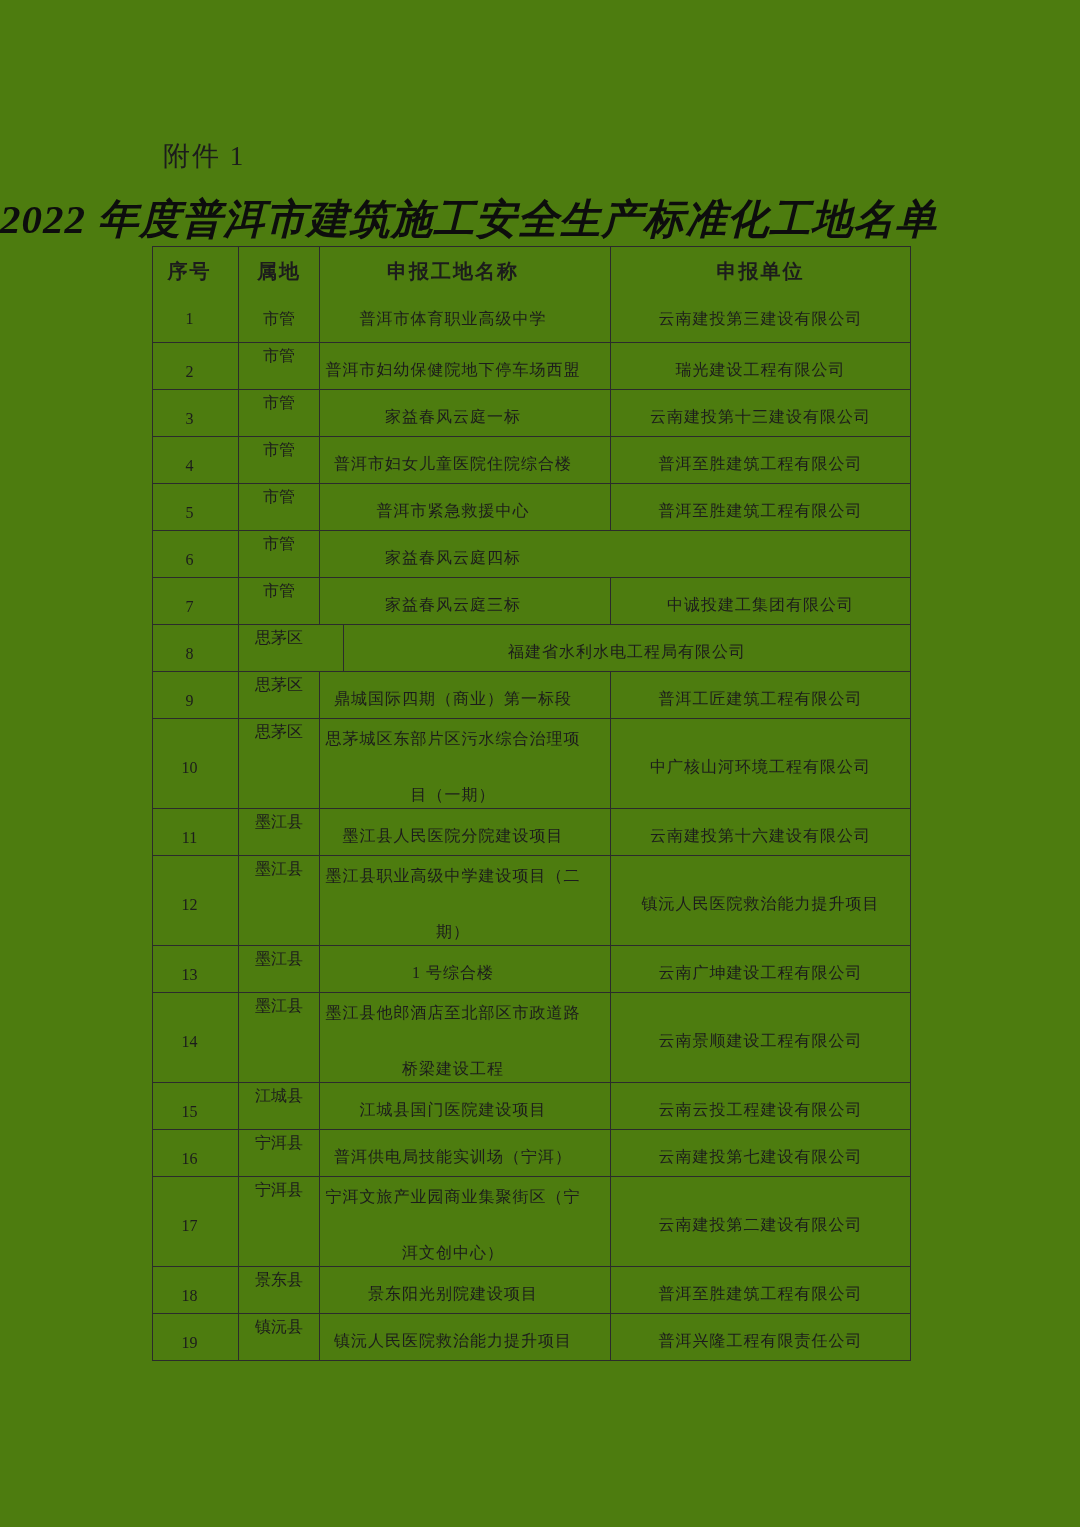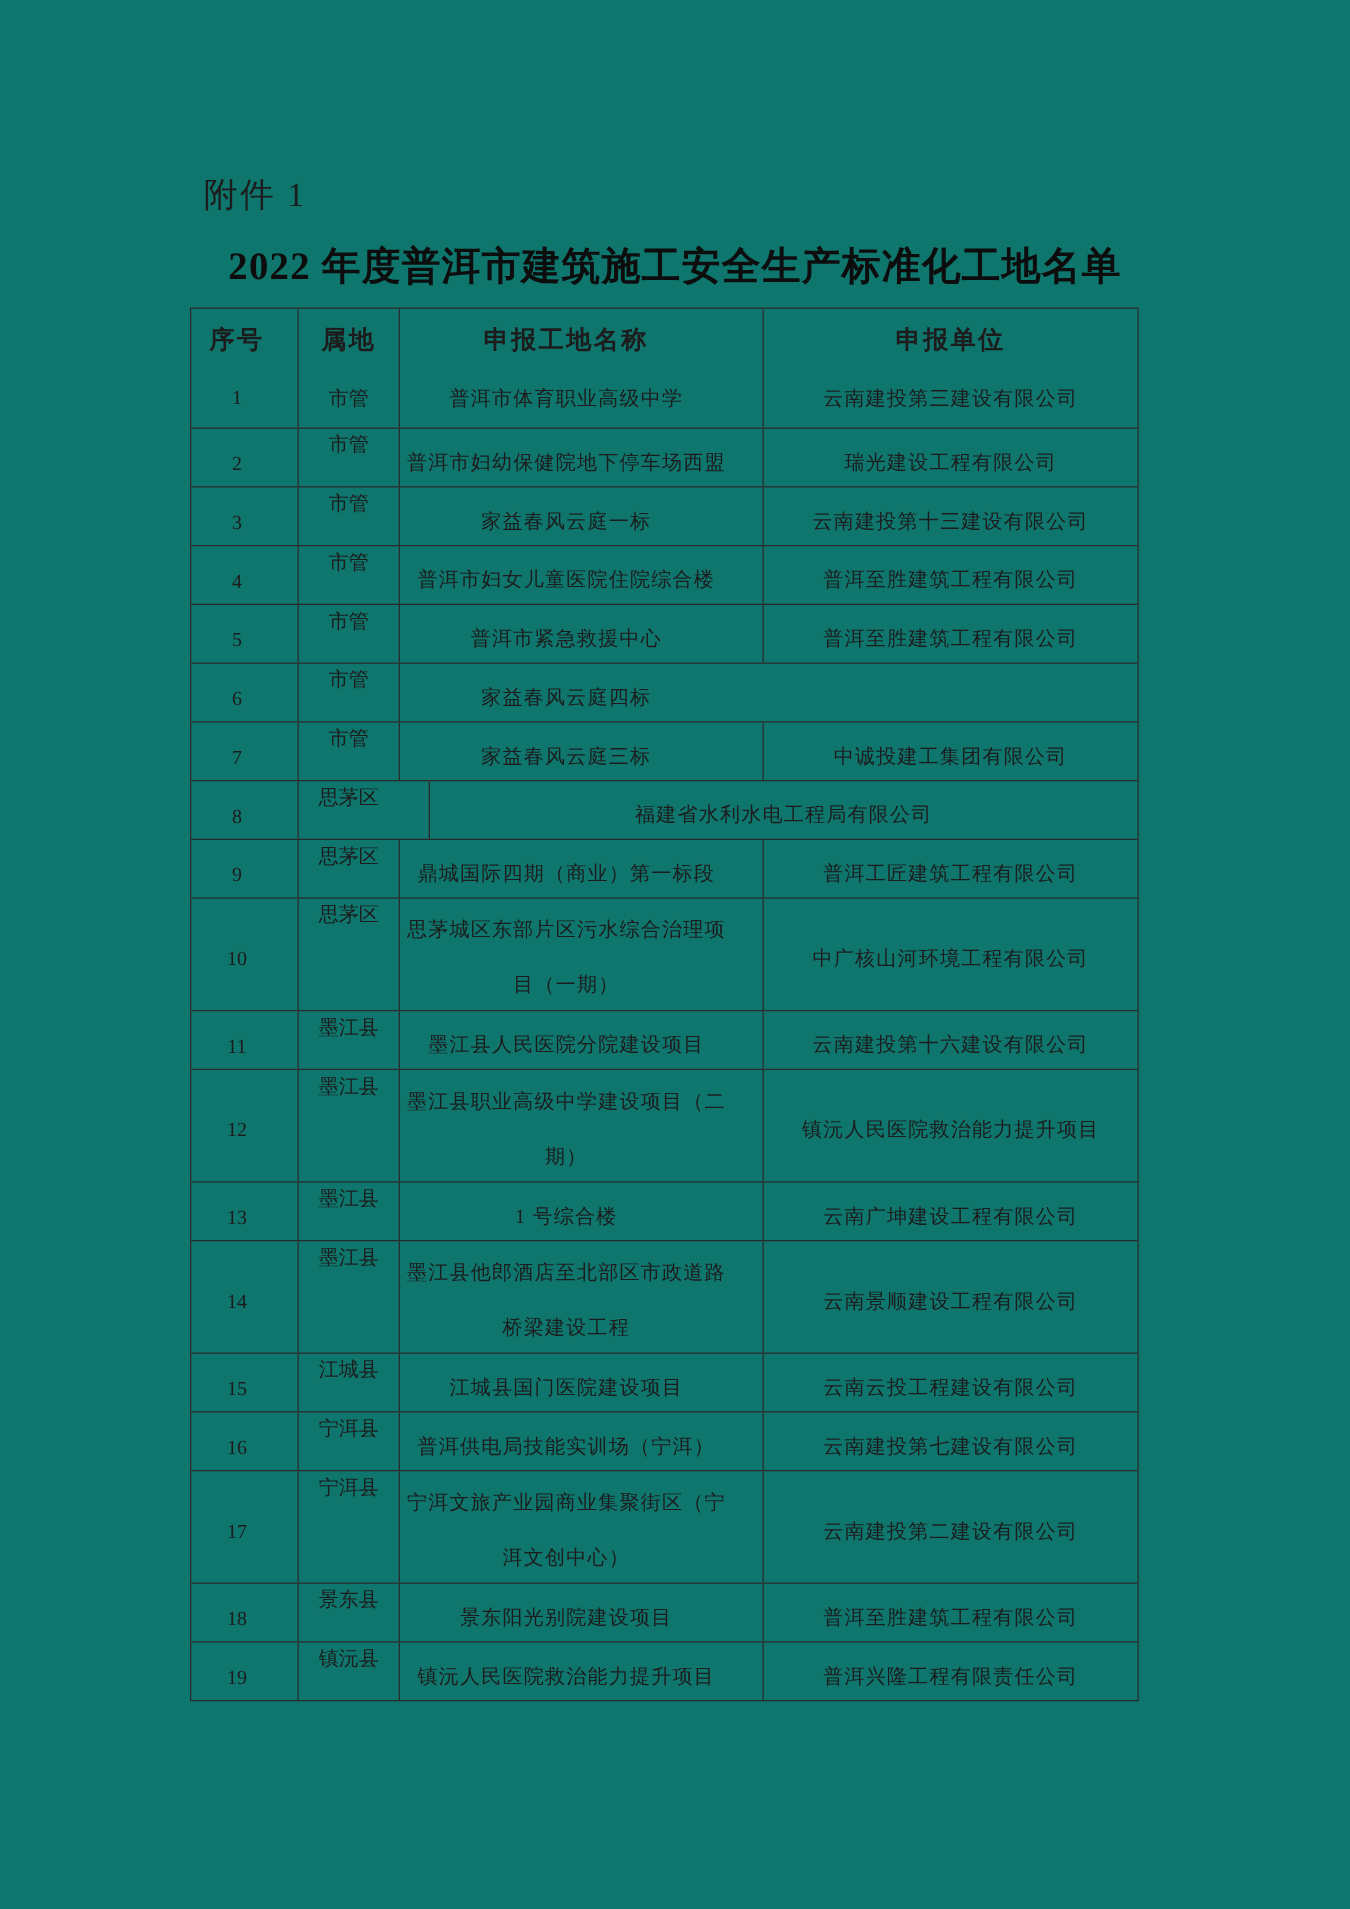--- a/index.html
+++ b/index.html
@@ -4,43 +4,44 @@
 <style>
   html, body {
     margin: 0;
     padding: 0;
     background: #ffffff;
   }
   .page {
     position: relative;
     width: 1080px;
     height: 1527px;
-    background: #0f766e;
+    background: #4d7c0f;
     font-family: "Liberation Serif", "DejaVu Serif", serif;
     color: #1c1c1c;
     overflow: hidden;
   }
   .attachment-label {
     position: absolute;
     left: 163px;
     top: 138px;
     font-size: 27px;
     letter-spacing: 2px;
     color: #1c1c1c;
   }
   .doc-title {
     position: absolute;
     left: 0;
     top: 192px;
     width: 100%;
-    text-align: center;
-    font-size: 31px;
+    text-align: left;
+    font-size: 41px;
     font-weight: bold;
     letter-spacing: 1px;
     color: #0d0d0d;
+    font-style: italic;
   }
   .sites-table {
     position: absolute;
     left: 152px;
     top: 246px;
     width: 759px;
     border: 1.5px solid #2b2b2b;
     box-sizing: border-box;
   }
   .trow {
@@ -78,21 +79,21 @@
   .r-single .cell { align-items: center; }
   .r-std { height: 47px; font-size: 16px; }
   .r-std .cell-region { align-items: flex-start; padding-top: 3px; }
   .r-std .cell-no,
   .r-std .cell-site,
   .r-std .cell-company { align-items: flex-end; padding-bottom: 8px; }
   .r-tall { height: 90px; font-size: 16px; }
   .r-tall .cell-region { align-items: flex-start; padding-top: 3px; }
   .r-tall .cell-no,
   .r-tall .cell-company { align-items: center; padding-top: 10px; }
-  .r-tall .cell-site { align-items: center; line-height: 44px; padding-top: 8px; }
+  .r-tall .cell-site { align-items: center; line-height: 56px; padding-top: 8px; }
   .cell-site, .cell-company { letter-spacing: 1px; }
 </style>
 </head>
 <body>
 
 <div class="page">
   <div class="attachment-label">附件 1</div>
   <div class="doc-title">2022 年度普洱市建筑施工安全生产标准化工地名单</div>
   <div class="sites-table">
     <div class="trow thead" id="thead">

